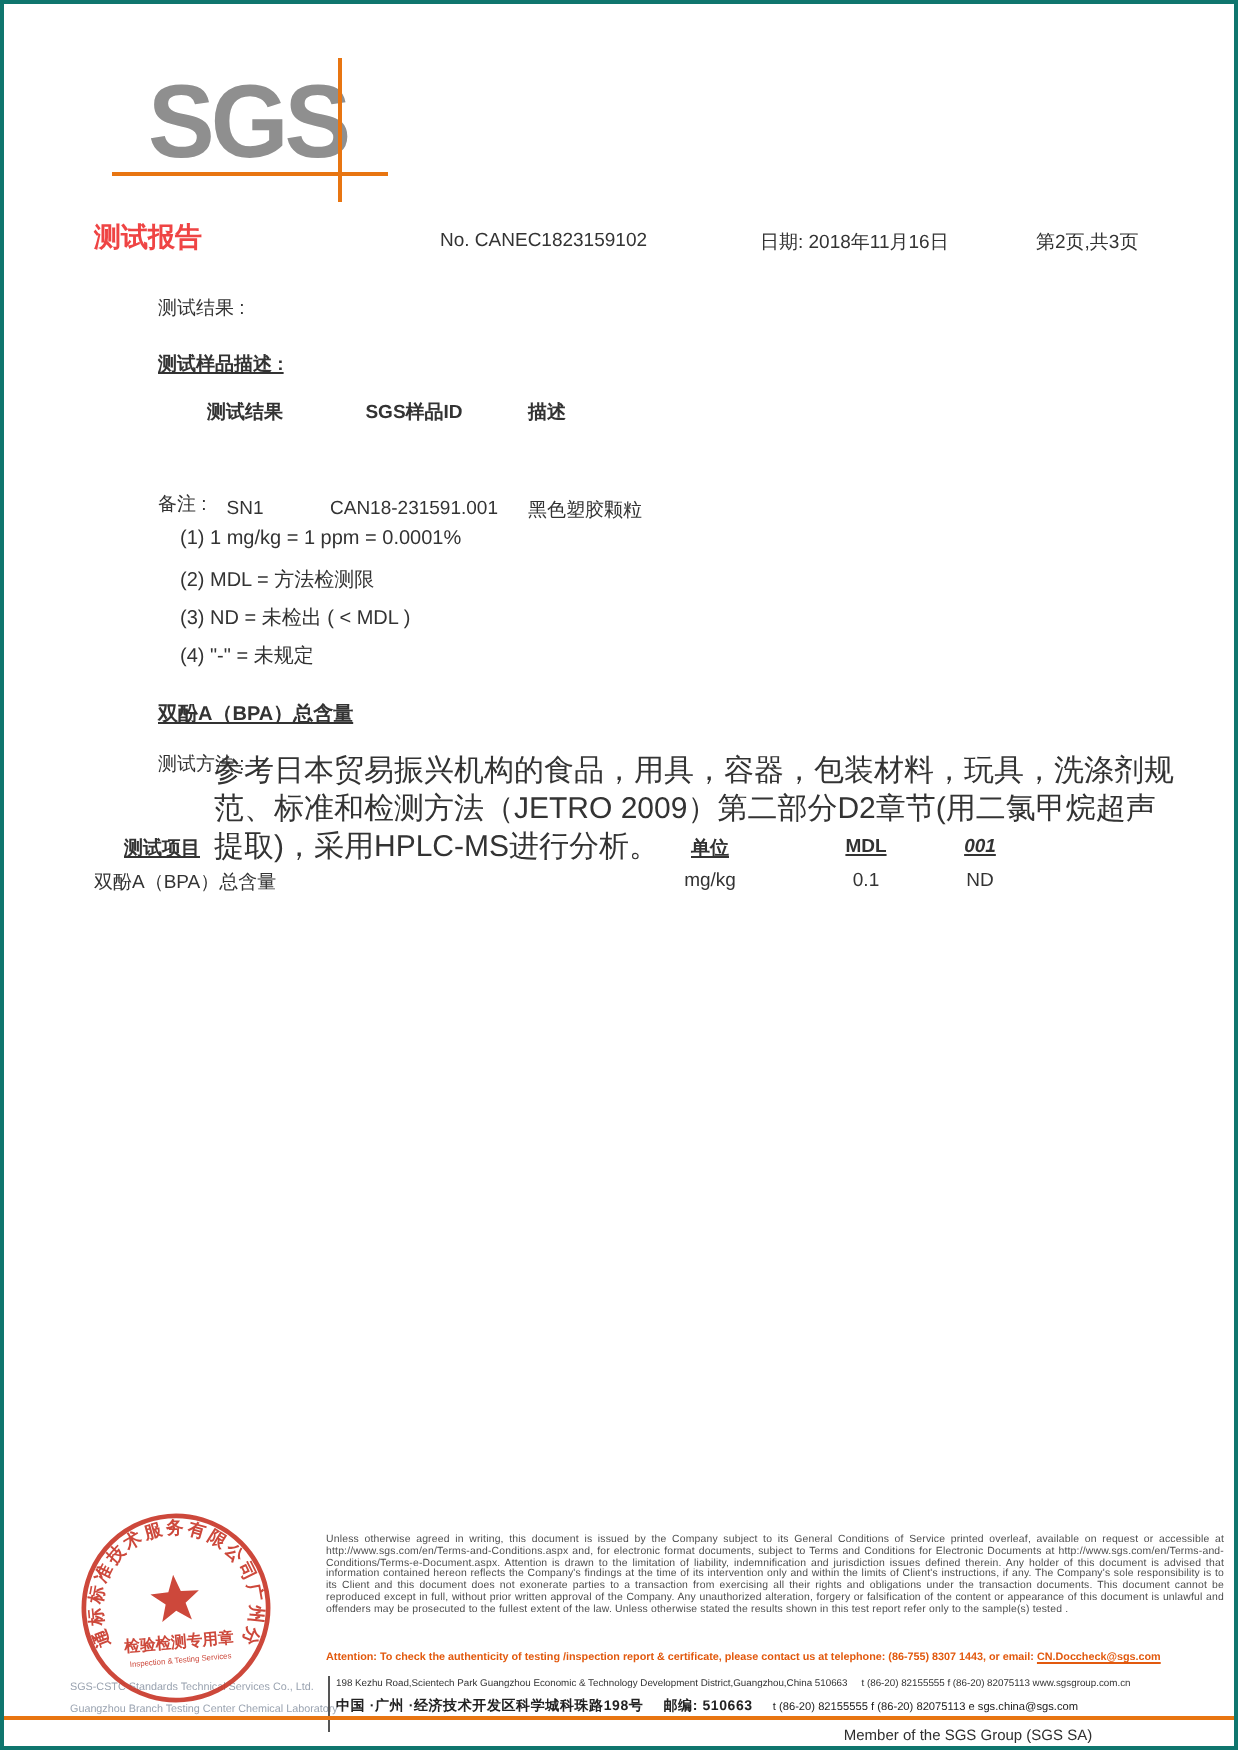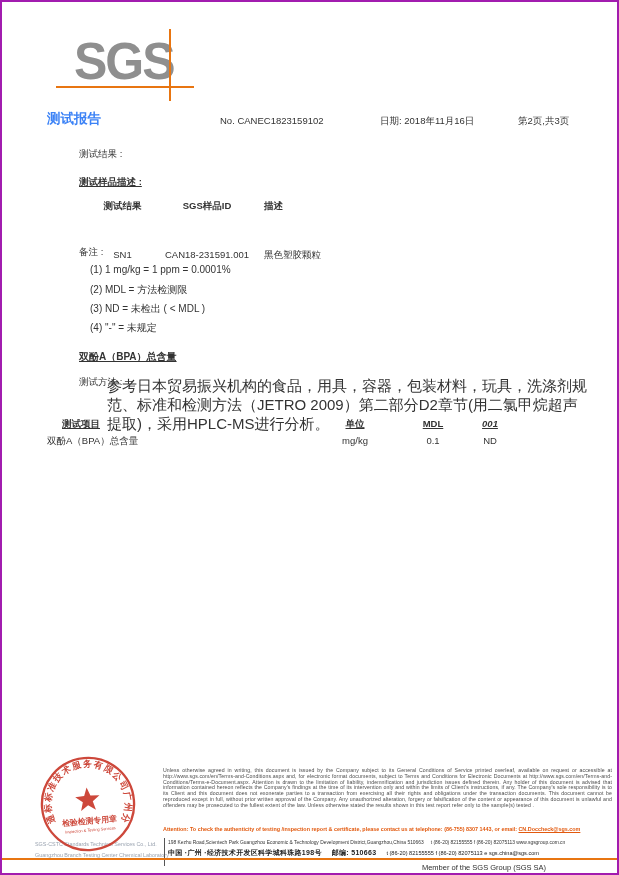--- a/index.html
+++ b/index.html
@@ -1,35 +1,35 @@
 <!DOCTYPE html>
 <html><head>
 <meta charset="utf-8">
 <style>
   * { margin:0; padding:0; box-sizing:border-box; }
   html,body { background:#e8e8e8; }
   body { font-family:"Liberation Sans","DejaVu Sans",sans-serif; }
   .page {
     position:relative; width:619px; height:875px; margin:0 auto;
-    background:#ffffff; border:2px solid #a21caf; overflow:hidden;
+    background:#ffffff; border:2px solid #0f766e; overflow:hidden;
     color:#333;
   }
   .abs { position:absolute; }
 
   
   .logo-text {
     position:absolute; left:72px; top:30px;
     font-size:50px; font-weight:bold; letter-spacing:-2px;
     color:#8f8f8f; line-height:58px; transform:scaleY(1.04);
   }
   .logo-vline { position:absolute; left:167px; top:27px; width:2px; height:72px; background:#e87511; }
   .logo-hline { position:absolute; left:54px; top:84px; width:138px; height:2px; background:#e87511; }
 
   
-  .hdr-title { left:45px; top:108px; font-size:13.5px; font-weight:bold; color:#3b82f6; }
+  .hdr-title { left:45px; top:108px; font-size:13.5px; font-weight:bold; color:#ef4444; }
   .hdr-no    { left:218px; top:113px; font-size:9.5px; }
   .hdr-date  { left:378px; top:113px; font-size:9.5px; }
   .hdr-pages { left:516px; top:113px; font-size:9.5px; }
 
   .txt { font-size:9.5px; color:#333;margin-left:32px; }
   .b { font-weight:bold; }
   .u { text-decoration:underline; }
   .i { font-style:italic; }
 
   .results-lbl { left:45px; top:146px; }

